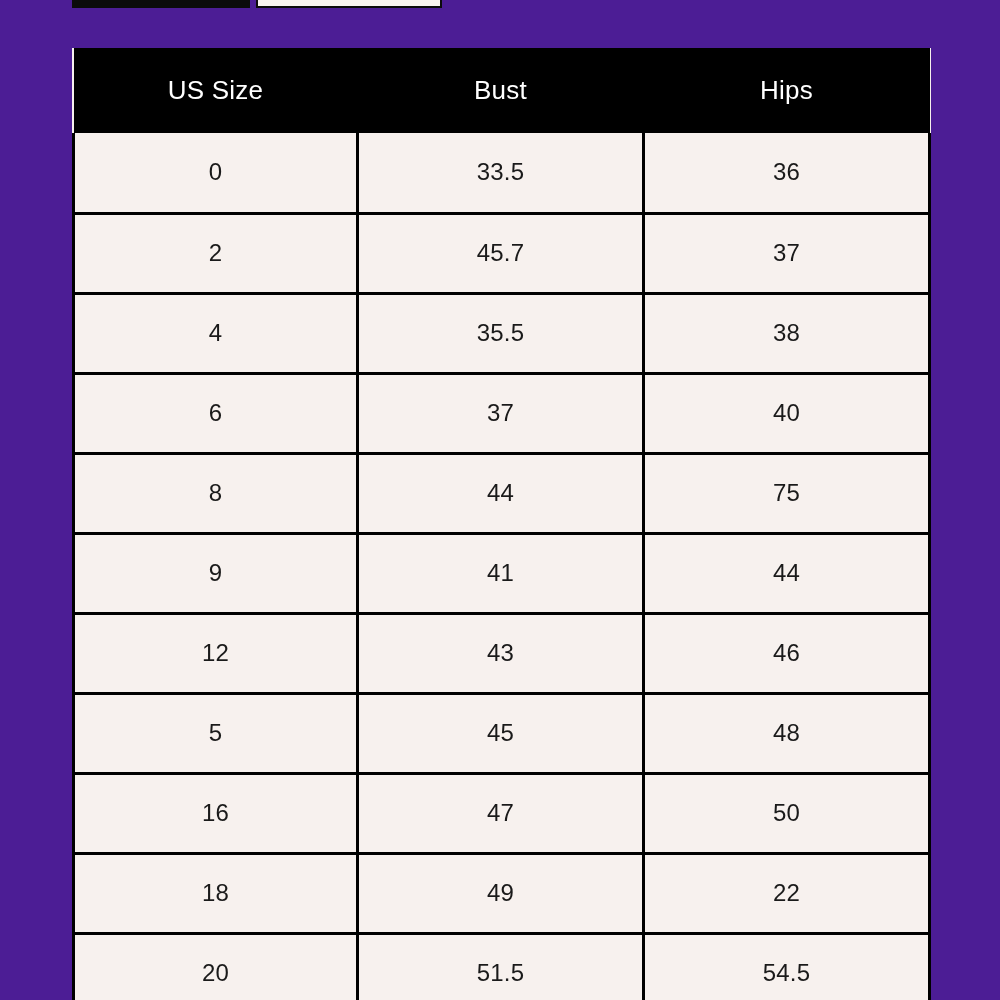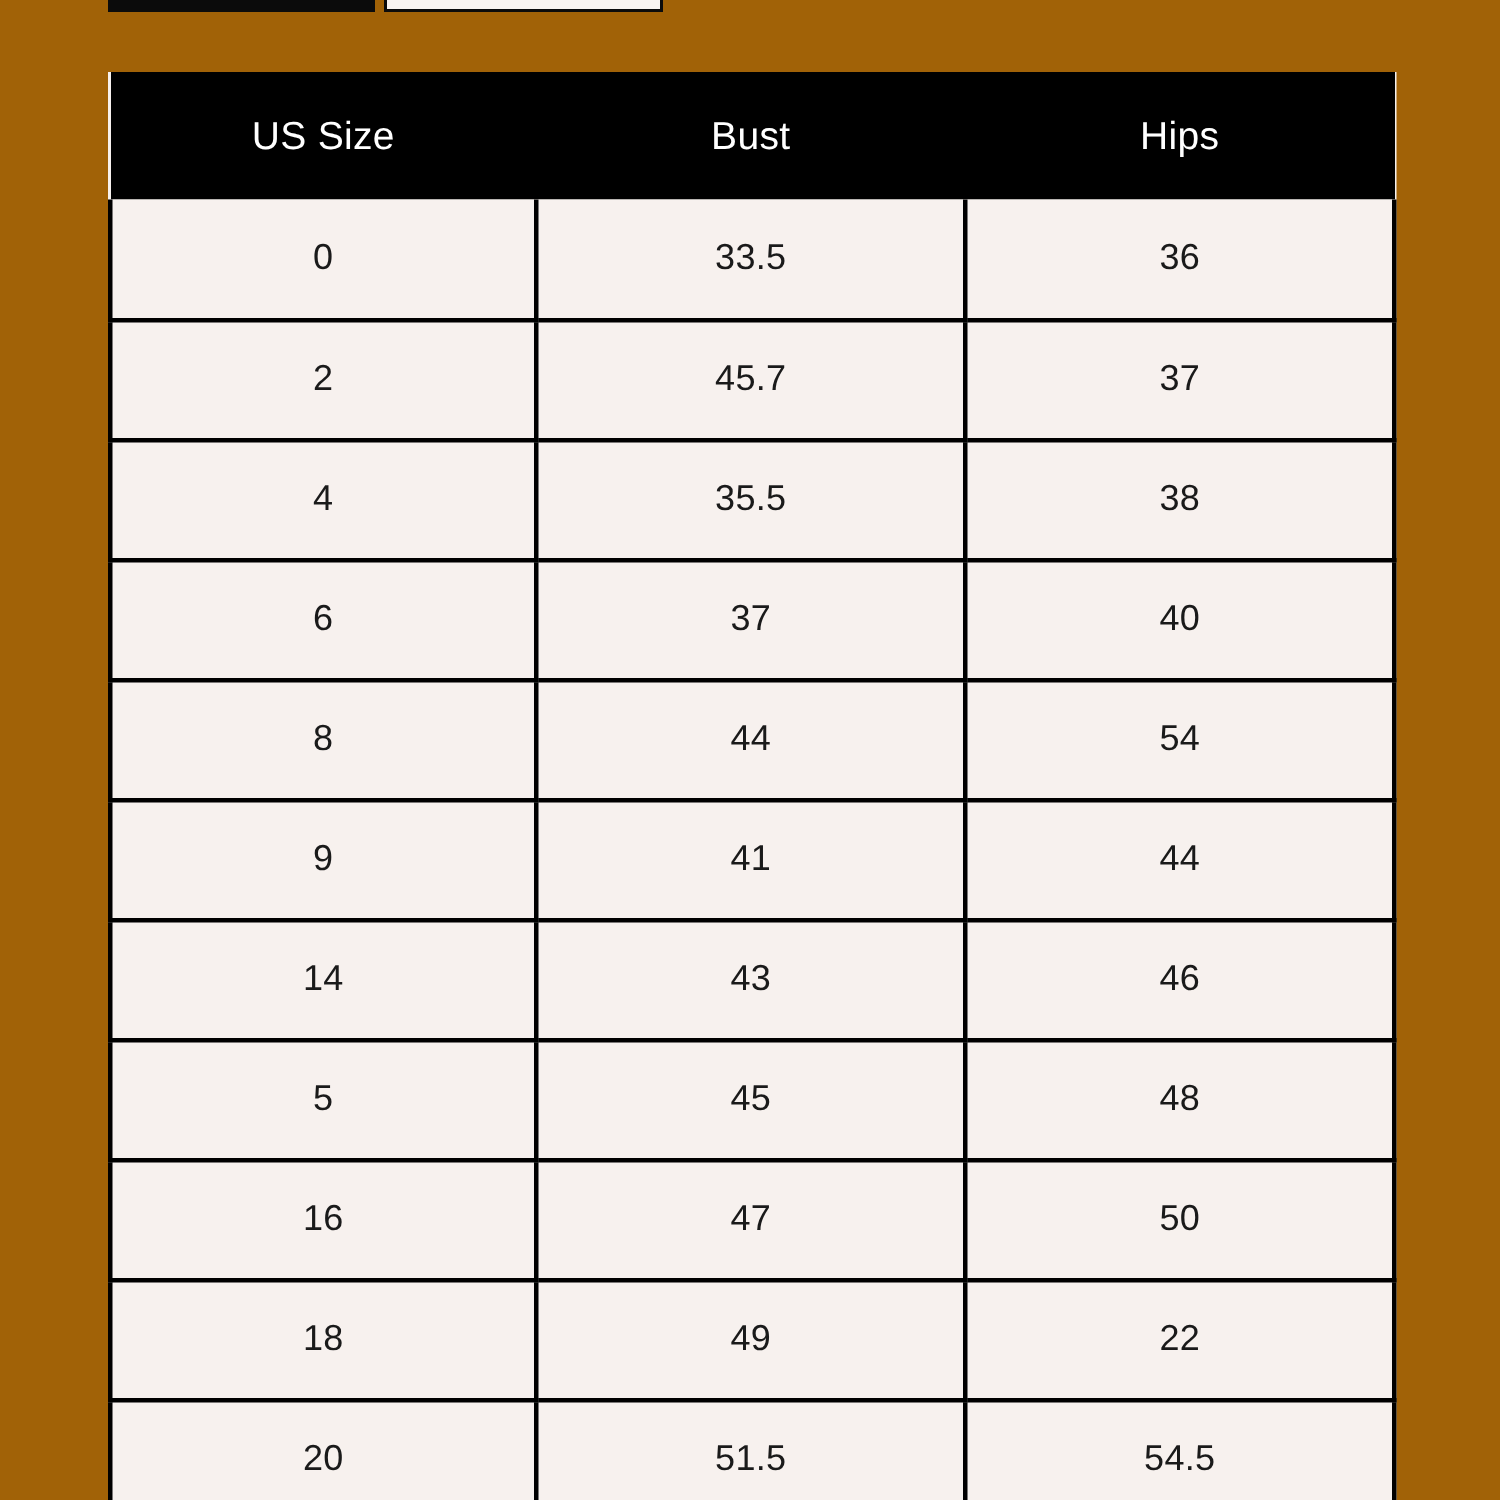--- a/index.html
+++ b/index.html
@@ -12,21 +12,21 @@
   body {
     background: #f7f1ee;
     font-family: "Liberation Sans", sans-serif;
     -webkit-font-smoothing: antialiased;
   }
 
   #page {
     position: relative;
     width: 1000px;
     height: 1000px;
-    background: #a16207;
+    background: #4c1d95;
     overflow: hidden;
   }
 
   
   .toggle-row {
     position: absolute;
     left: 72px;
     top: -22px;
     display: flex;
     gap: 0px;
@@ -151,29 +151,29 @@
             <td>38</td>
           </tr>
           <tr>
             <td>6</td>
             <td>37</td>
             <td>40</td>
           </tr>
           <tr>
             <td>8</td>
             <td>44</td>
-            <td>54</td>
+            <td>75</td>
           </tr>
           <tr>
             <td>9</td>
             <td>41</td>
             <td>44</td>
           </tr>
           <tr>
-            <td>14</td>
+            <td>12</td>
             <td>43</td>
             <td>46</td>
           </tr>
           <tr>
             <td>5</td>
             <td>45</td>
             <td>48</td>
           </tr>
           <tr>
             <td>16</td>

